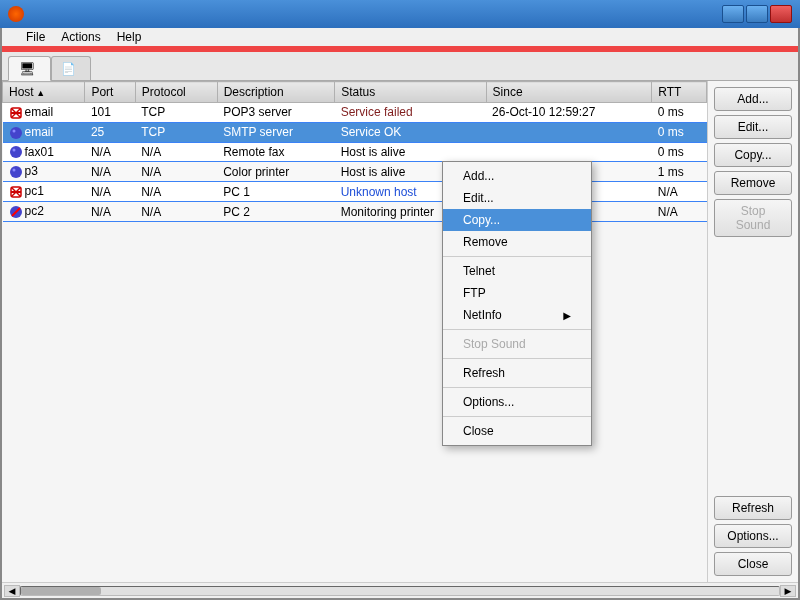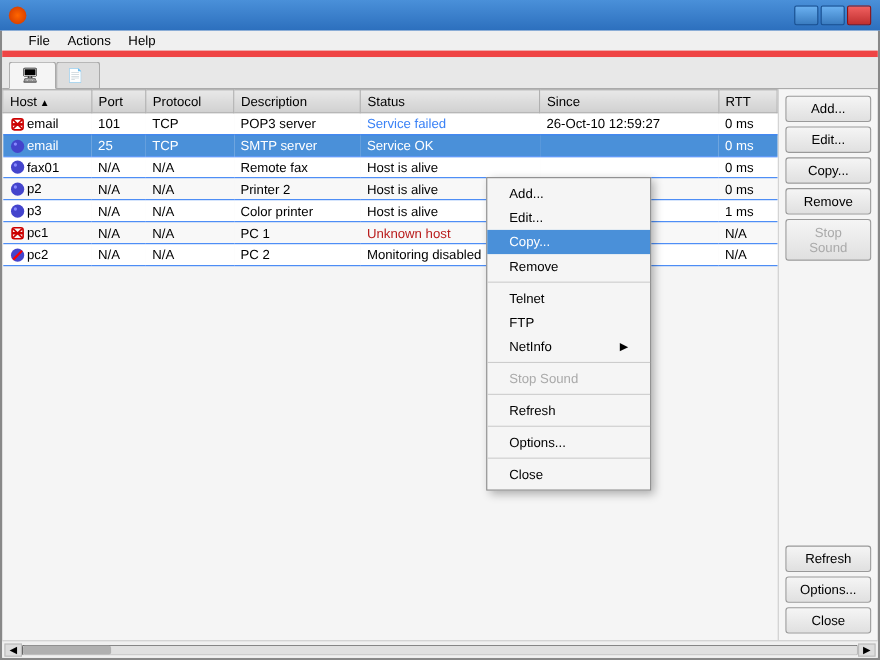--- a/index.html
+++ b/index.html
@@ -281,21 +281,21 @@
         <rect x="2" y="6" width="10" height="2" fill="#cc0000" rx="1"></rect>
         <rect x="6" y="2" width="2" height="10" fill="#cc0000" rx="1" transform="rotate(90 7 7)"></rect>
         <rect x="2" y="2" width="10" height="10" fill="none" stroke="#cc0000" stroke-width="1.5" rx="2"></rect>
         <line x1="3" y1="3" x2="11" y2="11" stroke="#cc0000" stroke-width="1.5"></line>
         <line x1="11" y1="3" x2="3" y2="11" stroke="#cc0000" stroke-width="1.5"></line>
       </svg>
     </span><span style="">email</span></td>
     <td style="">101</td>
     <td style="">TCP</td>
     <td style="">POP3 server</td>
-    <td style="color:#3b82f6">Service failed</td>
+    <td style="color:#7f1d1d">Service failed</td>
     <td style="">26-Oct-10 12:59:27</td>
     <td style="">0 ms</td>
   </tr>
             <tr class="selected">
     <td><span style="display:inline-block;width:14px;height:14px;position:relative;vertical-align:middle;margin-right:2px;">
       <svg width="14" height="14" viewBox="0 0 14 14">
         <circle cx="7" cy="7" r="6" fill="#4444cc"></circle>
         <circle cx="5" cy="5" r="1.5" fill="#8888ff"></circle>
       </svg>
     </span><span style="color:white">email</span></td>
@@ -319,34 +319,20 @@
     <td style="">Host is alive</td>
     <td style=""></td>
     <td style="">0 ms</td>
   </tr>
             <tr>
     <td><span style="display:inline-block;width:14px;height:14px;position:relative;vertical-align:middle;margin-right:2px;">
       <svg width="14" height="14" viewBox="0 0 14 14">
         <circle cx="7" cy="7" r="6" fill="#4444cc"></circle>
         <circle cx="5" cy="5" r="1.5" fill="#8888ff"></circle>
       </svg>
-    </span><span style="">p2</span></td>
-    <td style="">N/A</td>
-    <td style="">N/A</td>
-    <td style="">Printer 2</td>
-    <td style="">Host is alive</td>
-    <td style=""></td>
-    <td style="">0 ms</td>
-  </tr>
-            <tr>
-    <td><span style="display:inline-block;width:14px;height:14px;position:relative;vertical-align:middle;margin-right:2px;">
-      <svg width="14" height="14" viewBox="0 0 14 14">
-        <circle cx="7" cy="7" r="6" fill="#4444cc"></circle>
-        <circle cx="5" cy="5" r="1.5" fill="#8888ff"></circle>
-      </svg>
     </span><span style="">p3</span></td>
     <td style="">N/A</td>
     <td style="">N/A</td>
     <td style="">Color printer</td>
     <td style="">Host is alive</td>
     <td style=""></td>
     <td style="">1 ms</td>
   </tr>
             <tr>
     <td><span style="display:inline-block;width:14px;height:14px;position:relative;vertical-align:middle;margin-right:2px;">
@@ -354,35 +340,35 @@
         <rect x="2" y="6" width="10" height="2" fill="#cc0000" rx="1"></rect>
         <rect x="6" y="2" width="2" height="10" fill="#cc0000" rx="1" transform="rotate(90 7 7)"></rect>
         <rect x="2" y="2" width="10" height="10" fill="none" stroke="#cc0000" stroke-width="1.5" rx="2"></rect>
         <line x1="3" y1="3" x2="11" y2="11" stroke="#cc0000" stroke-width="1.5"></line>
         <line x1="11" y1="3" x2="3" y2="11" stroke="#cc0000" stroke-width="1.5"></line>
       </svg>
     </span><span style="">pc1</span></td>
     <td style="">N/A</td>
     <td style="">N/A</td>
     <td style="">PC 1</td>
-    <td style="color:#b91c1c">Unknown host</td>
+    <td style="color:#1d4ed8">Unknown host</td>
     <td style=""></td>
     <td style="">N/A</td>
   </tr>
             <tr>
     <td><span style="display:inline-block;width:14px;height:14px;position:relative;vertical-align:middle;margin-right:2px;">
       <svg width="14" height="14" viewBox="0 0 14 14">
         <circle cx="7" cy="7" r="6" fill="#4444cc"></circle>
         <line x1="3" y1="11" x2="11" y2="3" stroke="red" stroke-width="2"></line>
       </svg>
     </span><span style="">pc2</span></td>
     <td style="">N/A</td>
     <td style="">N/A</td>
     <td style="">PC 2</td>
-    <td style="">Monitoring disabled</td>
+    <td style="">Monitoring printer</td>
     <td style=""></td>
     <td style="">N/A</td>
   </tr>
           </tbody>
       </table>
 
       <div class="context-menu" id="context-menu">
       <div class="ctx-item">Add...</div>
           <div class="ctx-item">Edit...</div>
           <div class="ctx-item highlighted">Copy...</div>

